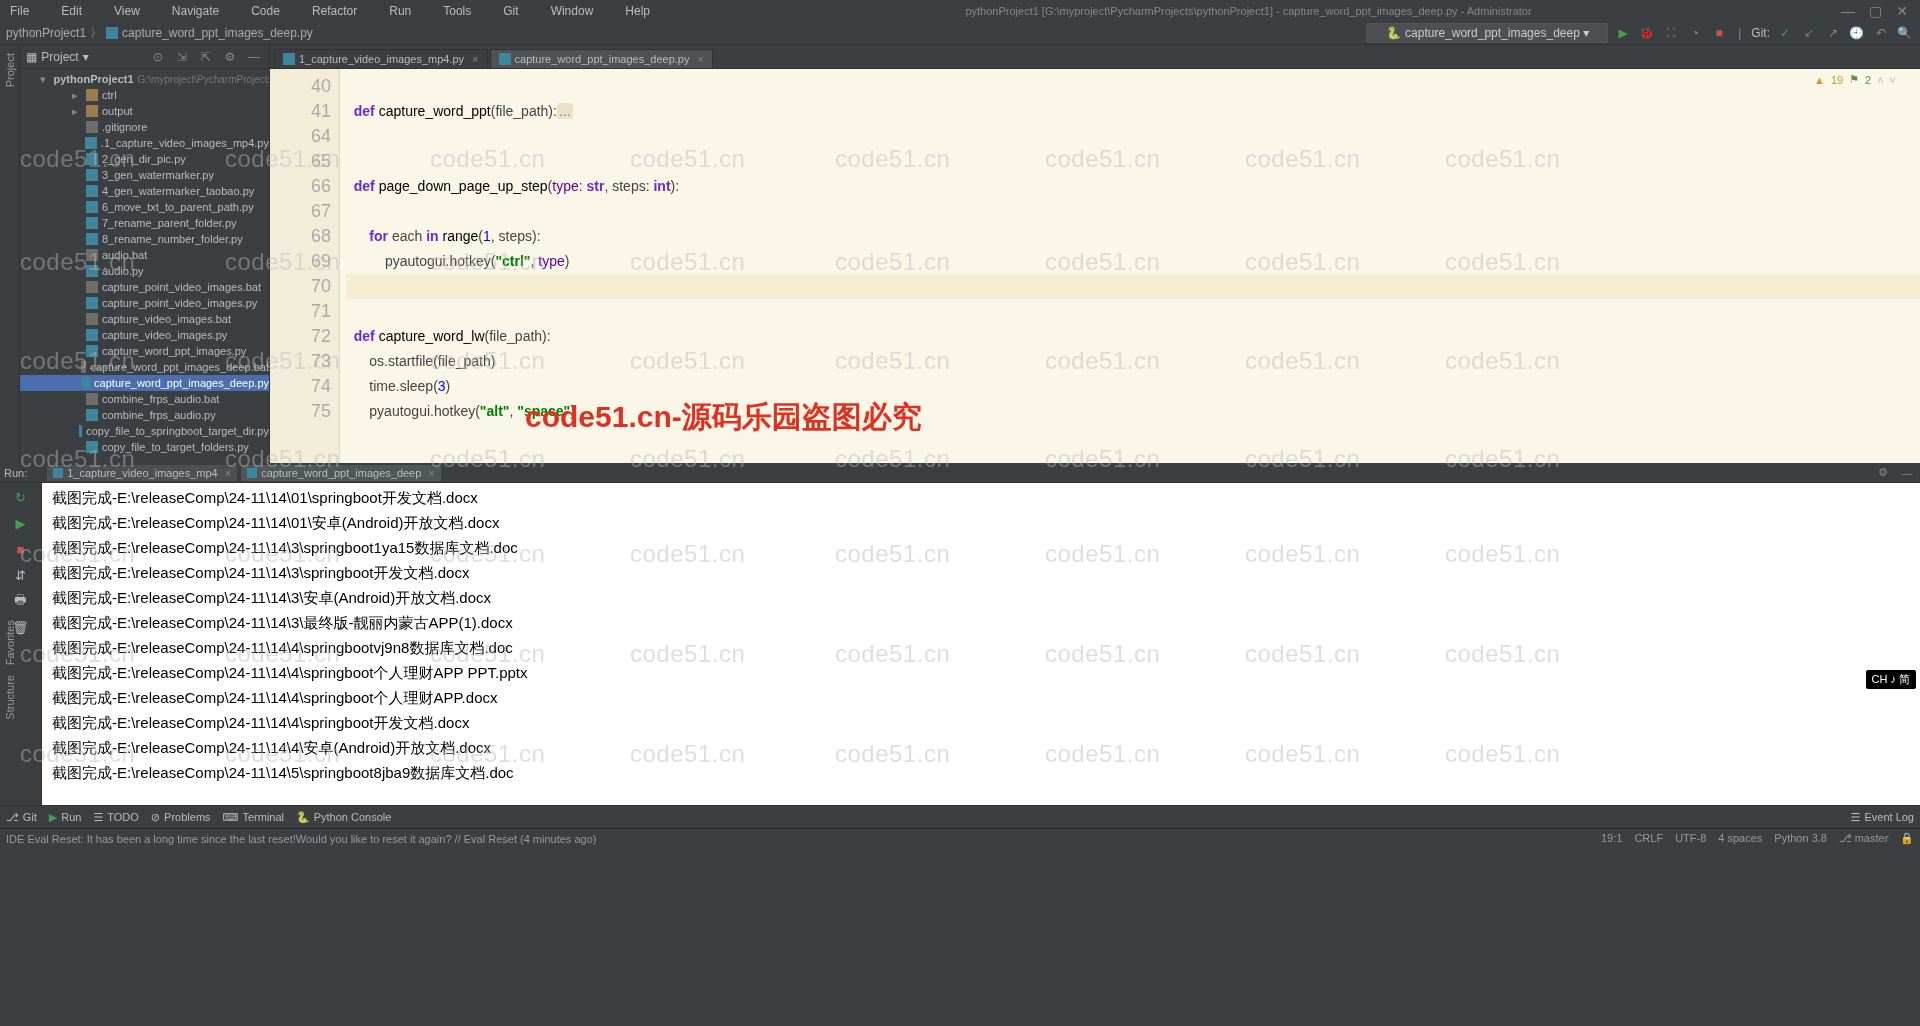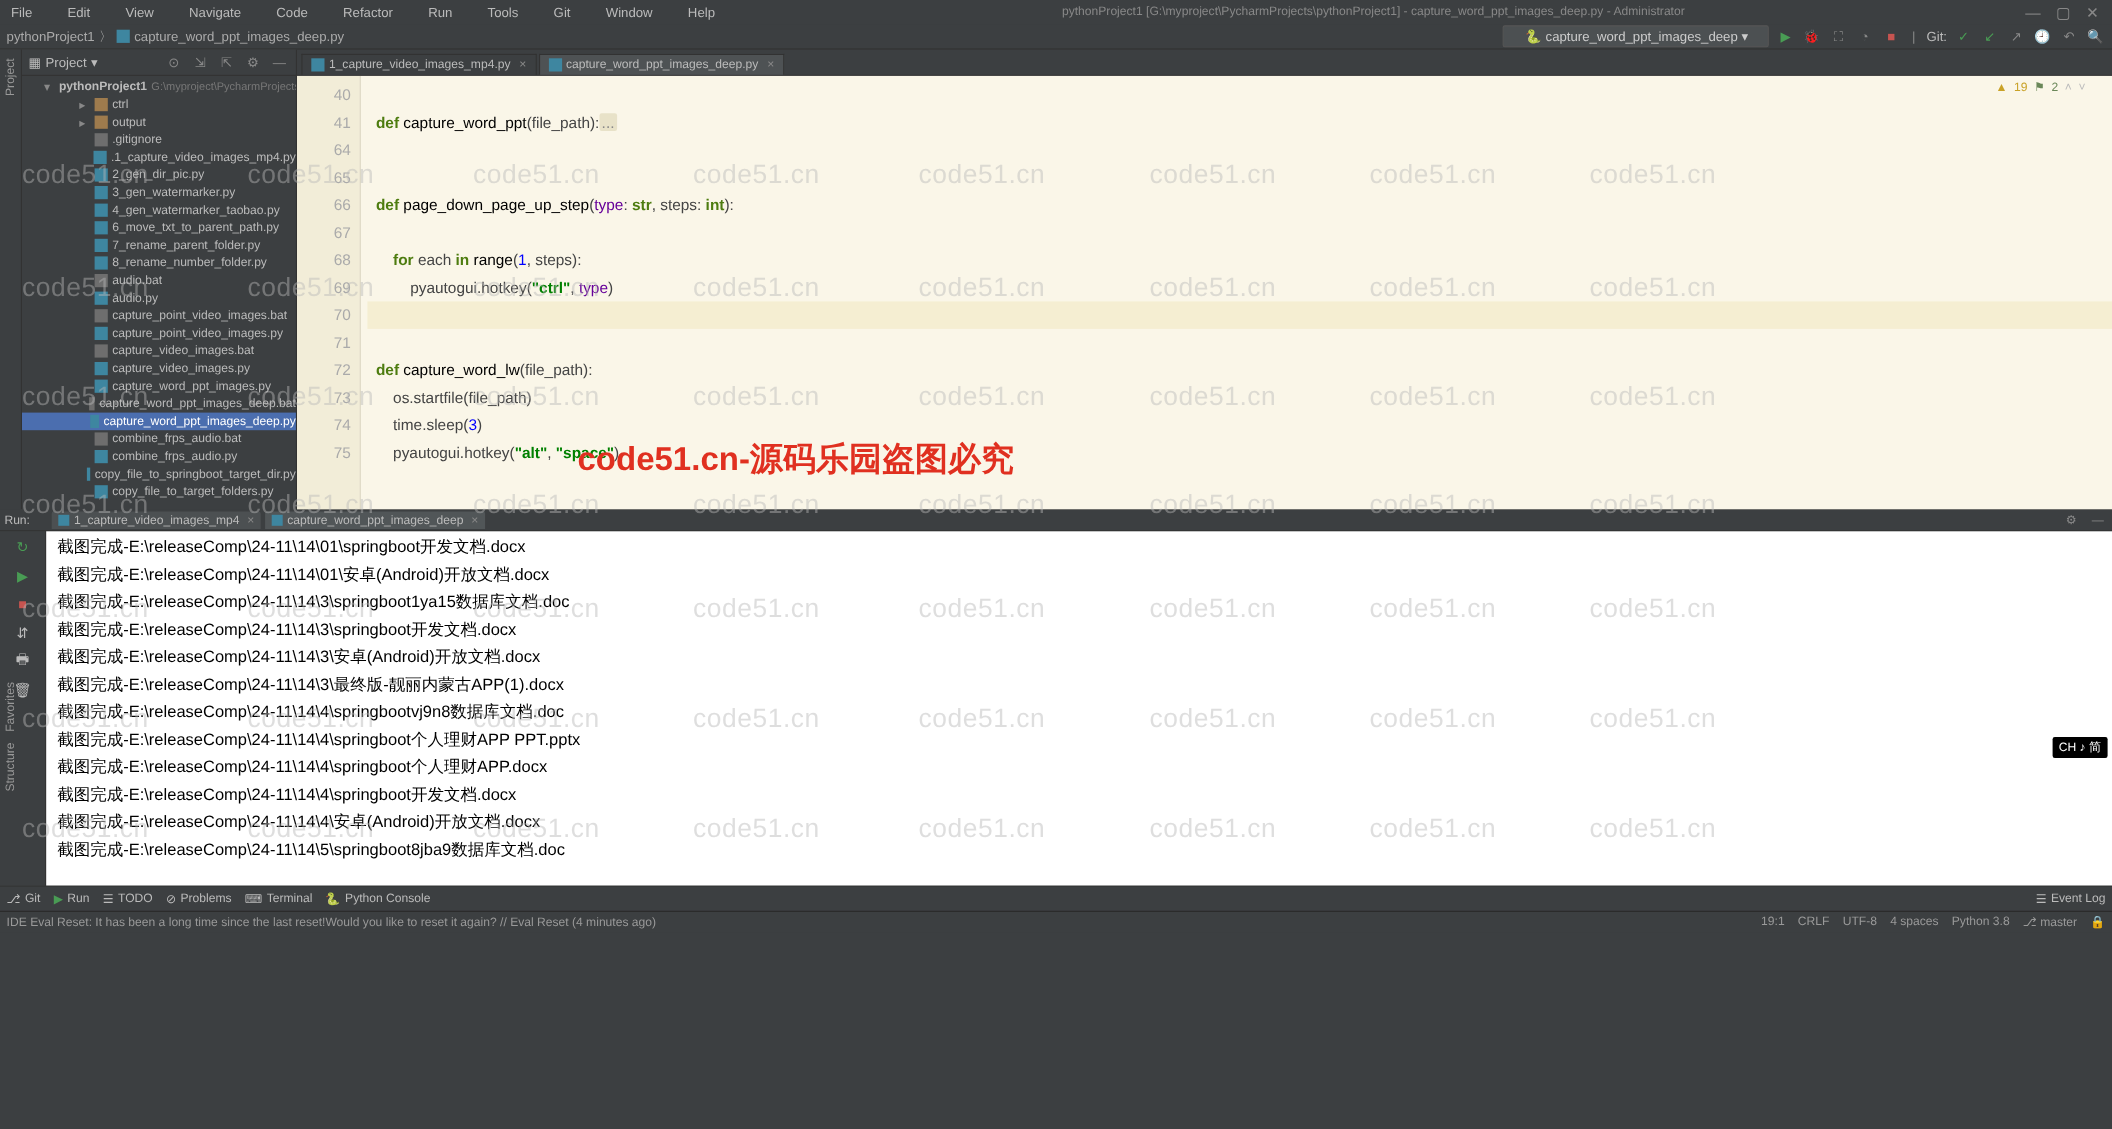--- a/index.html
+++ b/index.html
@@ -35,26 +35,26 @@
 .ficon.py { background: #3e86a0; }
 .ficon.bat { background: #6e6e6e; }
 .ficon.txt { background: #6e6e6e; }
 .path-hint { color: #777; font-size: 10px; }
 .editor-area { flex: 1; display: flex; flex-direction: column; background: #2b2b2b; position: relative; }
 .tabbar { height: 24px; background: #3c3f41; display: flex; align-items: flex-end; padding-left: 4px; border-bottom: 1px solid #323232; }
 .etab { display: flex; align-items: center; gap: 4px; padding: 3px 8px; background: #3c3f41; border: 1px solid #323232; border-bottom: none; margin-right: 2px; cursor: pointer; font-size: 11px; }
 .etab.active { background: #4e5254; }
 .etab .close { color: #888; margin-left: 4px; }
 .editor-body { flex: 1; display: flex; background: #faf6e8; overflow: hidden; position: relative; }
-.gutter { width: 58px; background: #f2edd8; border-right: 1px solid #ddd8c5; text-align: right; color: #aaa; font-family: "Consolas", monospace; font-size: 14px; padding: 5px 8px 0 0; line-height: 25px; }
+.gutter { width: 70px; background: #f2edd8; border-right: 1px solid #ddd8c5; text-align: right; color: #aaa; font-family: "Consolas", monospace; font-size: 18px; padding: 5px 8px 0 0; line-height: 25px; }
 .gutter div { height: 25px; }
 .code { flex: 1; font-family: "Consolas", monospace; font-size: 14px; padding: 5px 0 0 6px; line-height: 25px; color: #444; position: relative; }
 .code-line { height: 25px; white-space: pre; }
 .code-line.hl { background: #f5eed2; }
-.kw { color: #4d7c0f; font-weight: bold; }
+.kw { color: #6d28d9; font-weight: bold; }
 .fn { color: #000; }
 .str { color: #008000; font-weight: bold; }
 .param { color: #660099; }
 .num { color: #0000ff; }
 .dots { color: #888; background: #e8e2c8; border-radius: 2px; padding: 0 2px; }
 .warn-badges { position: absolute; top: 4px; right: 24px; display: flex; gap: 6px; font-size: 11px; align-items: center; }
 .warn-badges .y { color: #c9a227; }
 .warn-badges .g { color: #6a8759; }
 .run-header { height: 20px; background: #3c3f41; display: flex; align-items: center; padding: 0 4px; border-bottom: 1px solid #323232; font-size: 11px; }
 .run-tabs { display: flex; gap: 4px; margin-left: 20px; }

